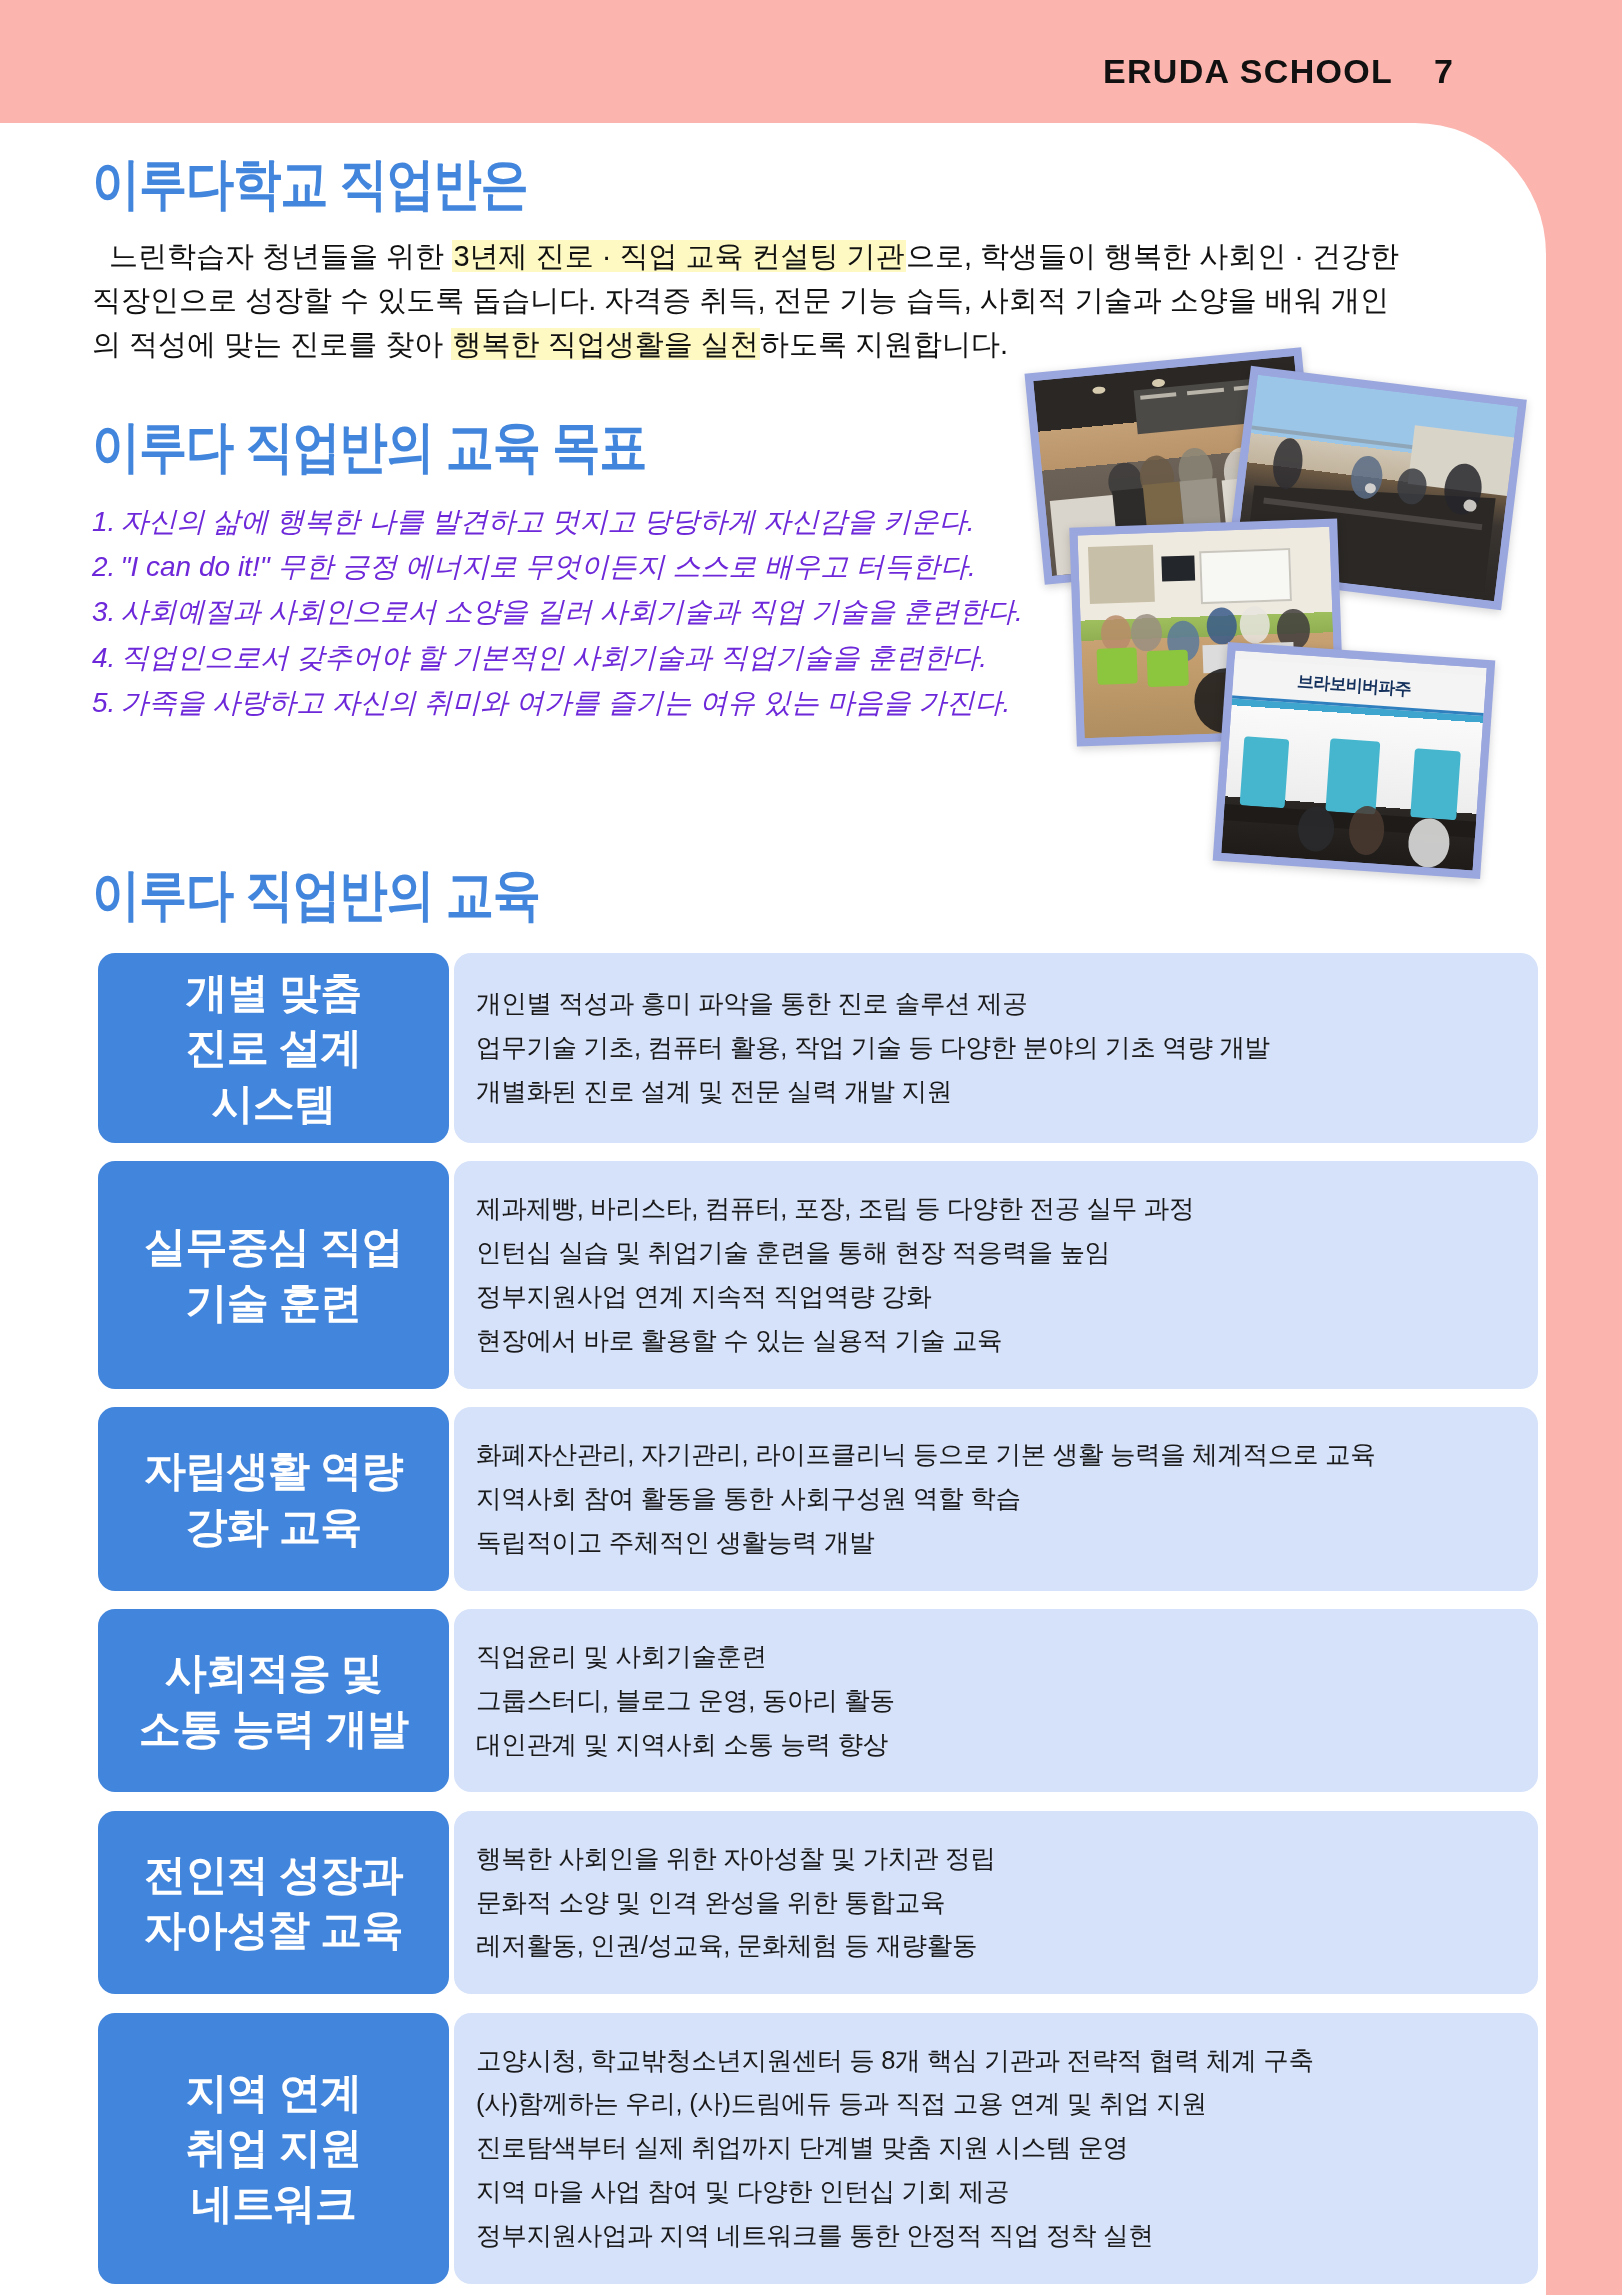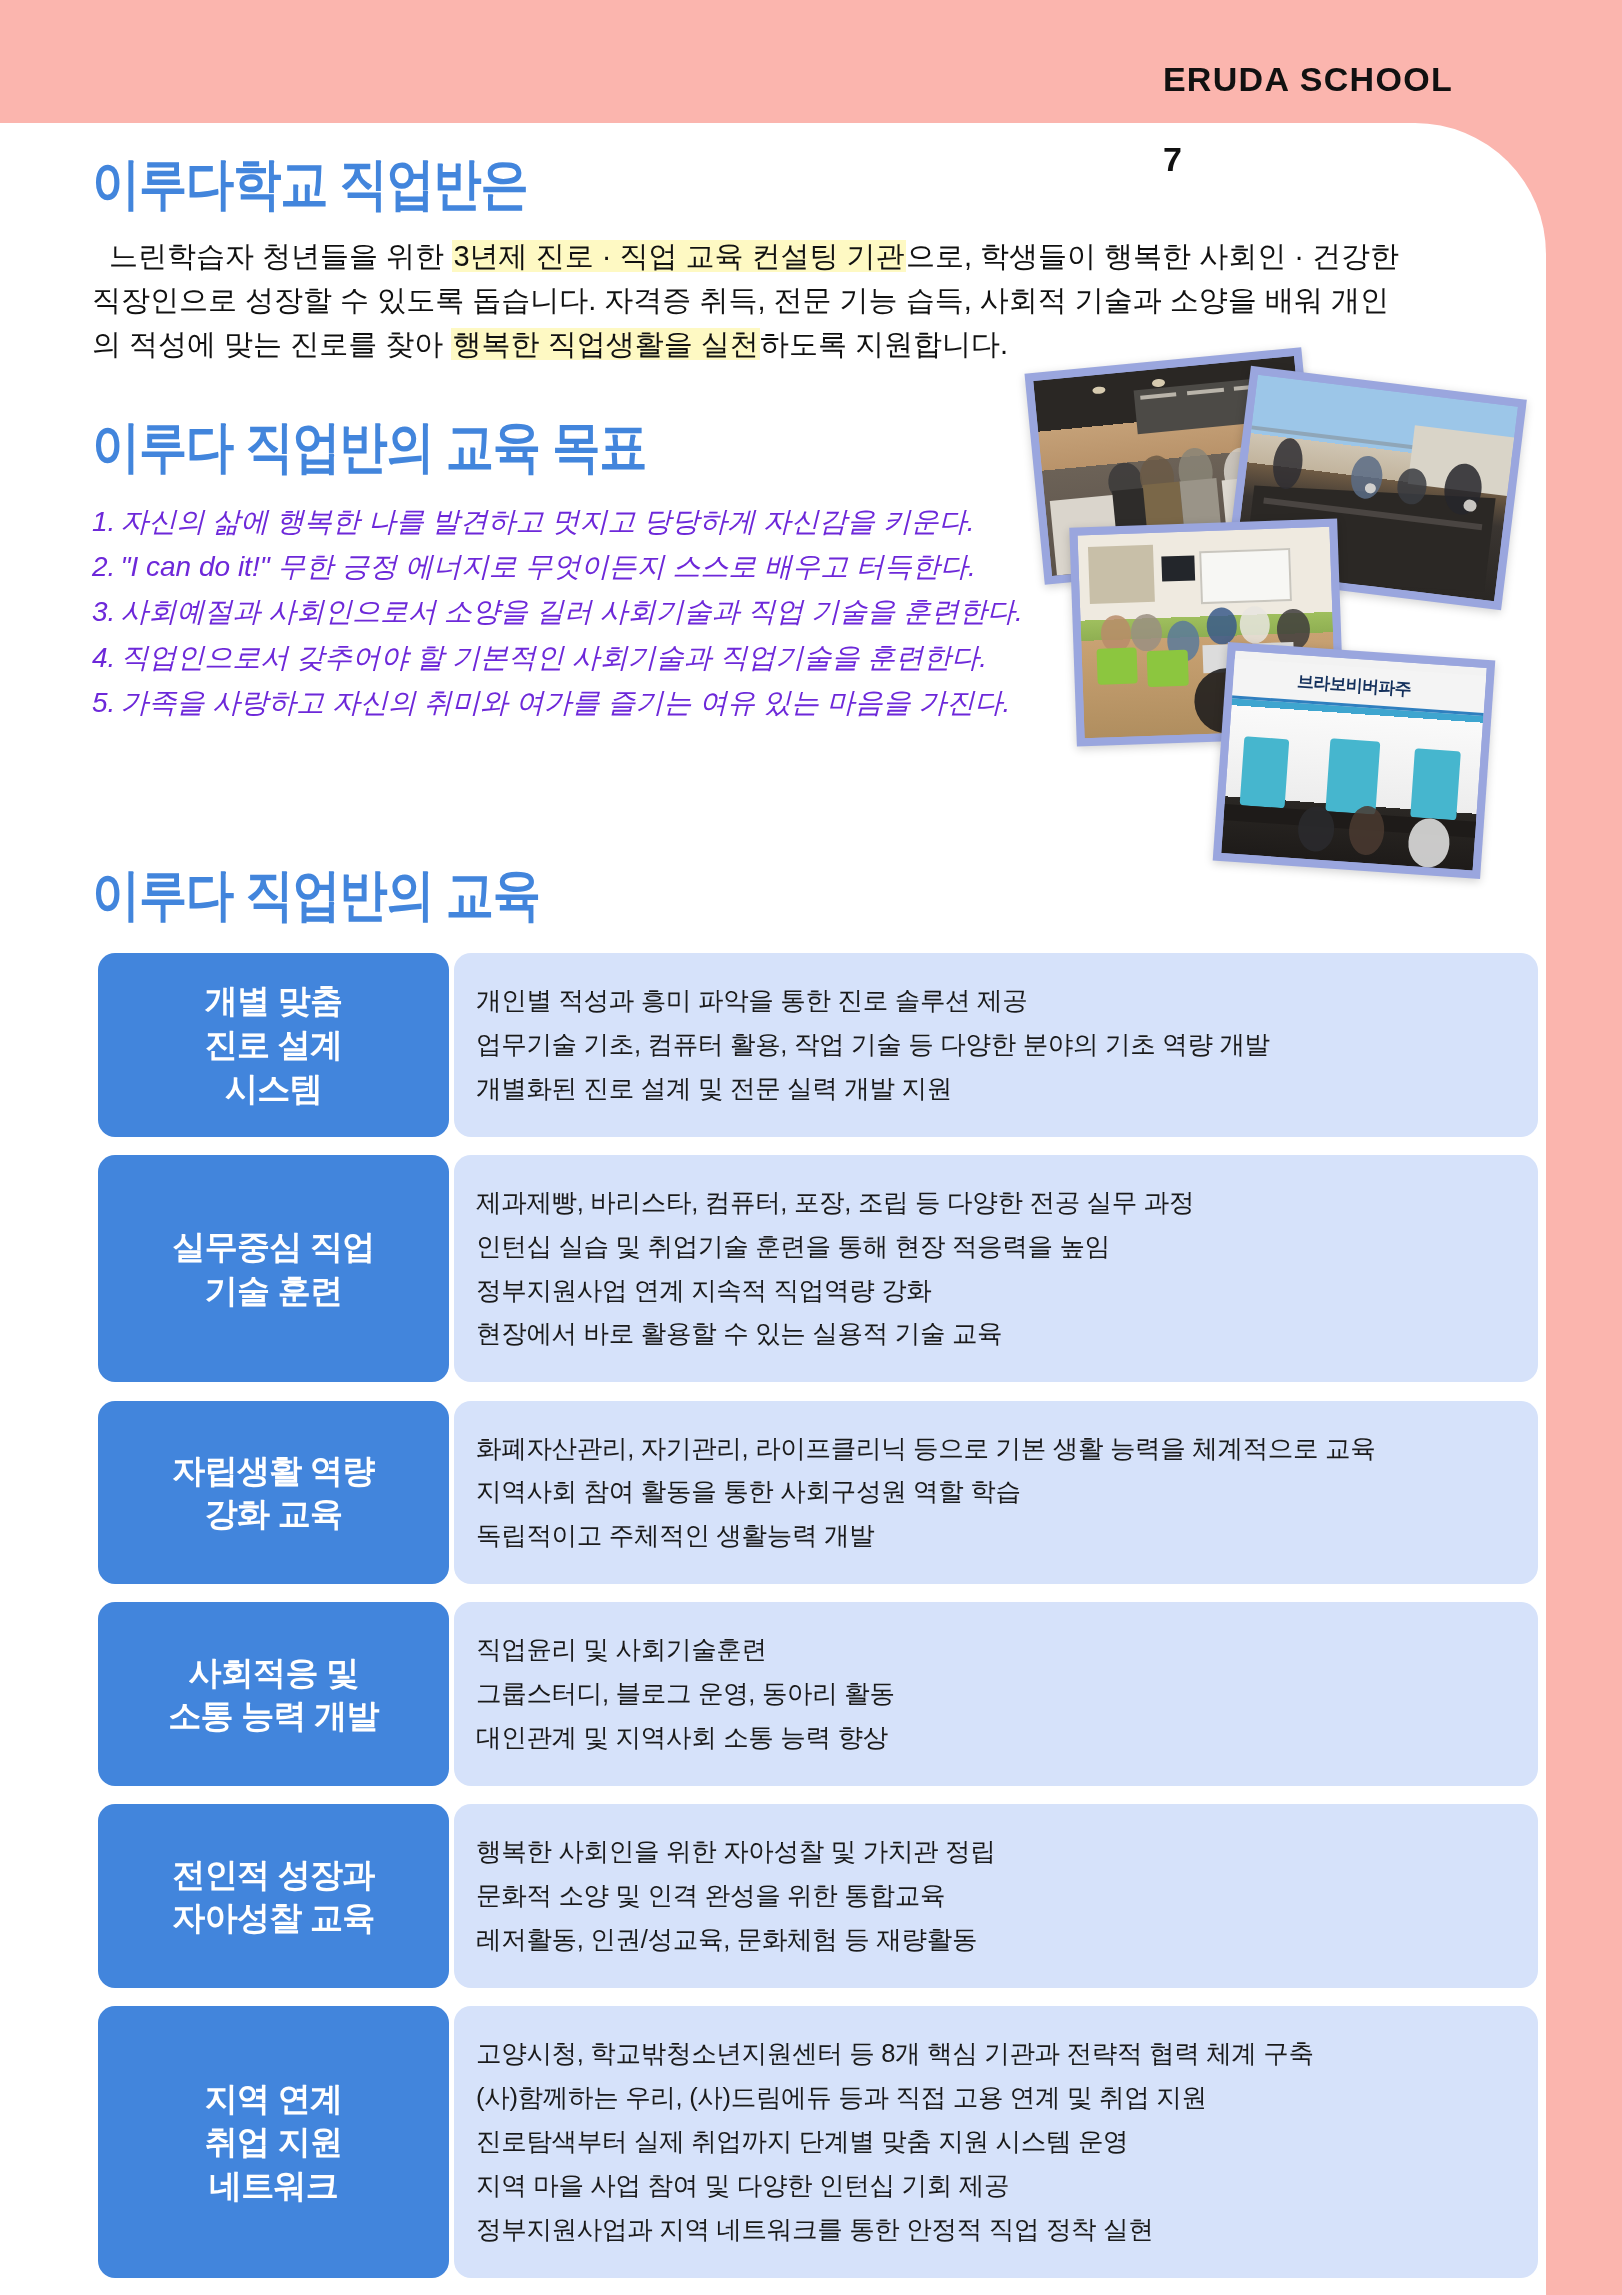--- a/index.html
+++ b/index.html
@@ -35,27 +35,26 @@
     left: 0;
     top: 2212px;
     width: 1546px;
     height: 84px;
     background: #ffffff;
   }
 
   
   .header {
     position: absolute;
-    top: 60px;
+    top: 52px;
     right: 170px;
     display: flex;
     align-items: baseline;
     gap: 41px;
     z-index: 40;
-    flex-direction: column;
   }
   .header-brand {
     font-size: 34px;
     font-weight: 700;
     letter-spacing: 1.3px;
     color: #111111;
     white-space: nowrap;
   }
   .header-page {
     font-size: 34px;
@@ -197,21 +196,21 @@
     border-radius: 17px;
     color: #ffffff;
     display: flex;
     flex-direction: column;
     align-items: center;
     justify-content: center;
     padding: 11.8px 6.5px;
     box-sizing: border-box;
   }
   .edu-label-line {
-    font-size: 33px;
+    font-size: 42px;
     font-weight: 700;
     line-height: 1.32;
     white-space: nowrap;
     letter-spacing: -0.7px;
   }
   .edu-content {
     flex: 1 1 auto;
     margin-left: 5px;
     background: #D6E2FA;
     border-radius: 17px;

